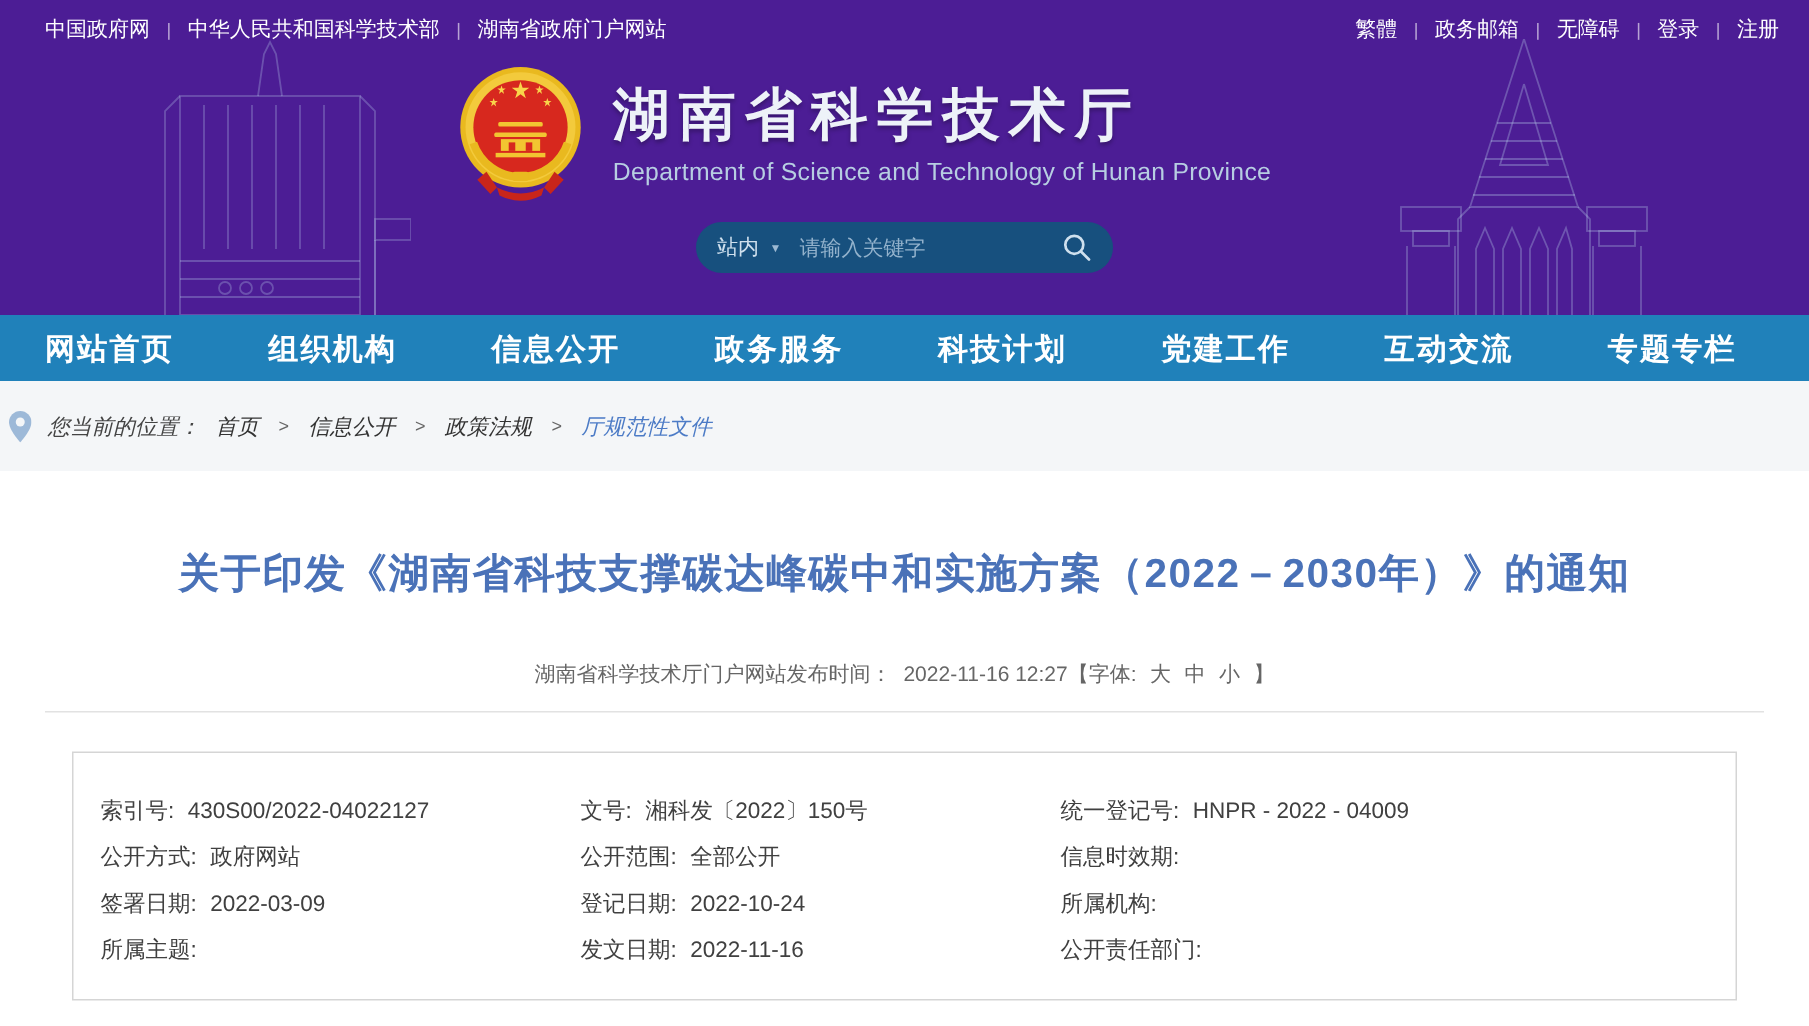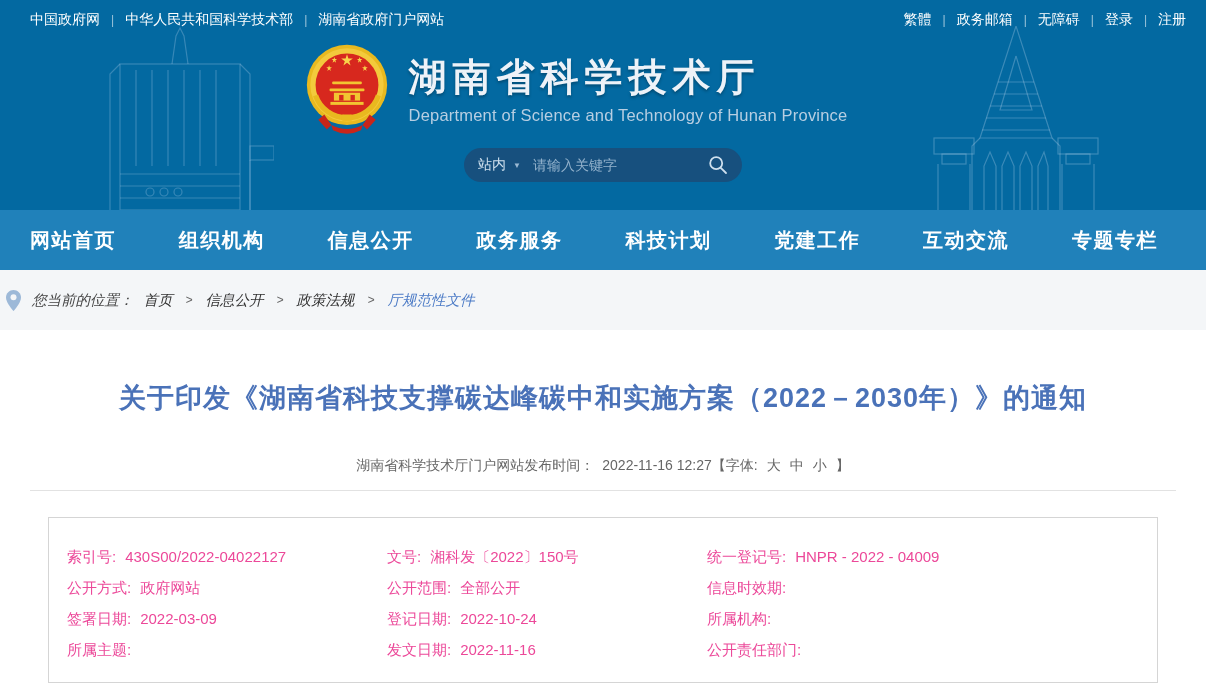--- a/index.html
+++ b/index.html
@@ -1,20 +1,20 @@
 <!DOCTYPE html>
 <html><head>
 <meta charset="utf-8">
 <style>
   * { margin:0; padding:0; box-sizing:border-box; }
   html,body { width:1206px; height:684px; overflow:hidden; background:#fff;
     font-family:"Liberation Sans","DejaVu Sans",sans-serif; }
 
   
-  .header { position:relative; height:210px; background:#0369a1; overflow:hidden; }
+  .header { position:relative; height:210px; background:#4c1d95; overflow:hidden; }
   .deco { position:absolute; top:0; z-index:1; pointer-events:none; }
   .deco-left { left:84px; top:26px; }
   .deco-right { left:928px; top:26px; }
 
   .topbar { position:relative; z-index:3; display:flex; justify-content:space-between;
     align-items:center; height:40px; padding:0 20px 0 30px; font-size:14px; color:#fff; }
   .topbar-group { display:flex; align-items:center; }
   .topbar-group a { color:#fff; text-decoration:none; }
   .tb-sep { margin:0 11px; color:rgba(255,255,255,.6); font-size:12px; }
 
@@ -29,21 +29,21 @@
   .search-pill { display:flex; align-items:center; width:278px; height:34px;
     border-radius:17px; background:#17507e; padding:0 14px; }
   .scope { display:flex; align-items:center; gap:7px; color:#cfe0ee; font-size:14px; cursor:pointer; }
   .caret { font-size:8px; color:#9cb9d3; }
   .search-input { flex:1; min-width:0; background:transparent; border:none; outline:none;
     color:#dfe9f2; font-size:14px; margin-left:12px; font-family:inherit; }
   .search-input::placeholder { color:#93b2cc; }
   .search-btn { background:none; border:none; cursor:pointer; display:flex; align-items:center; padding:0; }
 
   
-  .nav { display:flex; justify-content:space-between; align-items:center; height:60px;
+  .nav { display:flex; justify-content:space-between; align-items:center; height:44px;
     background:#2081ba; padding:0 48px 0 30px; }
   .nav a { color:#fff; font-size:20px; font-weight:bold; text-decoration:none; letter-spacing:1.5px; }
 
   
   .breadcrumb { position:relative; display:flex; align-items:center; height:60px;
     background:#f4f6f8; padding-left:32px; font-size:14.5px; color:#444;font-style:italic; }
   .pin { position:absolute; left:6px; top:20px; }
   .bc-prefix { color:#444; margin-right:10px; }
   .bc-link { color:#333; text-decoration:none; }
   .bc-sep { margin:0 13px; color:#666; font-size:12px; }
@@ -54,21 +54,21 @@
     color:#4a72b8; letter-spacing:1px; }
   .meta { display:flex; justify-content:center; align-items:center; 
     margin-top:41px; font-size:14px; color:#666; }
   .meta-pub { display:flex; gap:8px; }
   .font-ctl { display:flex; gap:9px; }
   .font-btn { cursor:pointer; color:#666; }
   .divider { margin:15px 30px 0; border:none; border-top:1px solid #e2e2e2; height:0; }
 
   .info-box { margin:26px 48px 0; border:1px solid #d5d5d5; min-height:166px;
     padding:28px 10px 22px 18px; display:grid; grid-template-columns:320px 320px 1fr;
-    row-gap:10px; font-size:15px; color:#ec4899; line-height:21px; }
+    row-gap:10px; font-size:15px; color:#404040; line-height:21px; }
   .cell { display:flex; white-space:nowrap; }
   .cell .val { margin-left:9px; }
 </style>
 </head>
 <body>
 
 <div class="header">
 
   <svg class="deco deco-left" width="190" height="184" viewBox="0 0 190 184">
     <g stroke="rgba(190,216,240,0.28)" stroke-width="1.2" fill="none">

